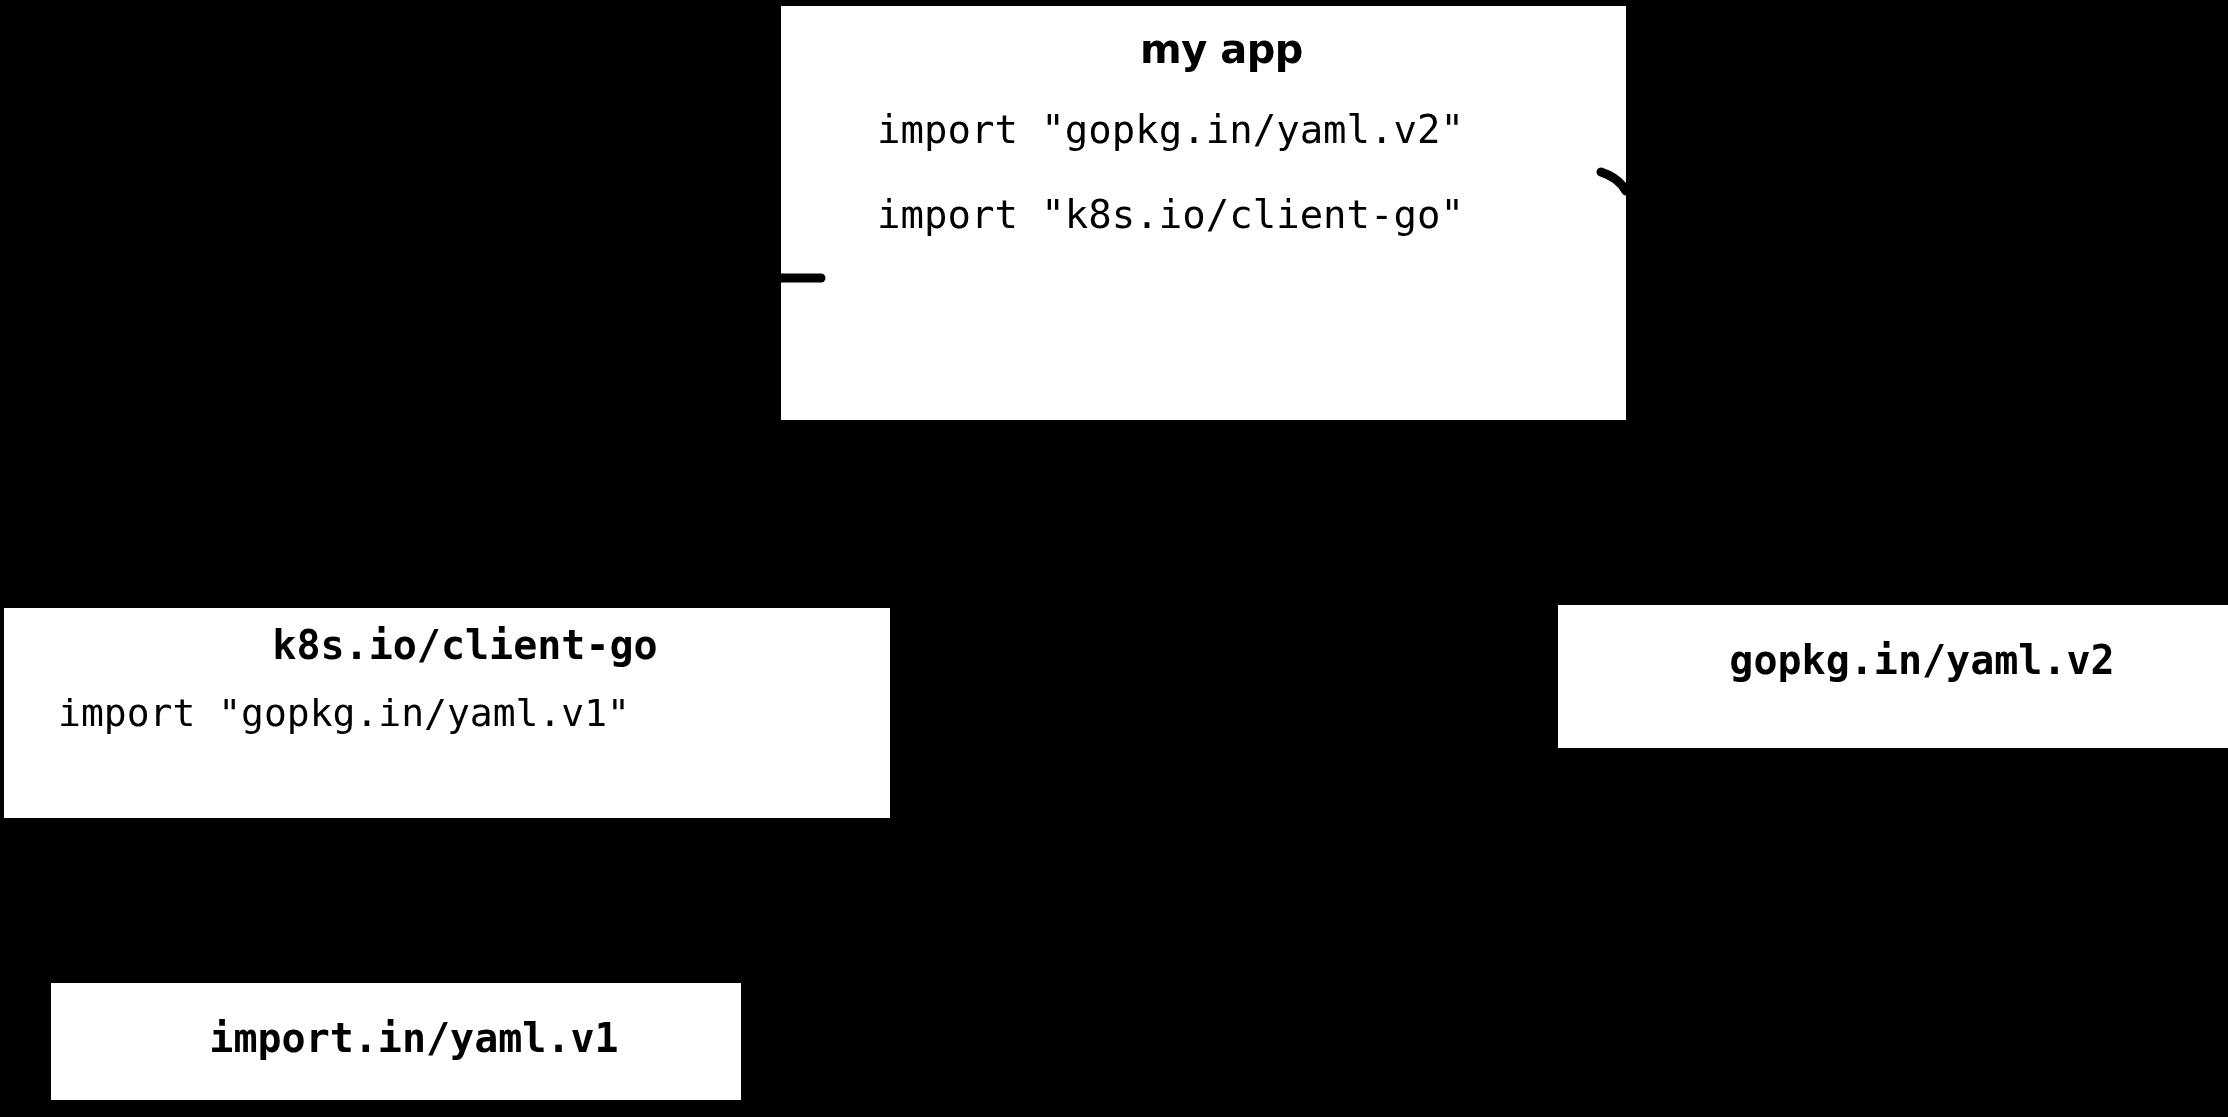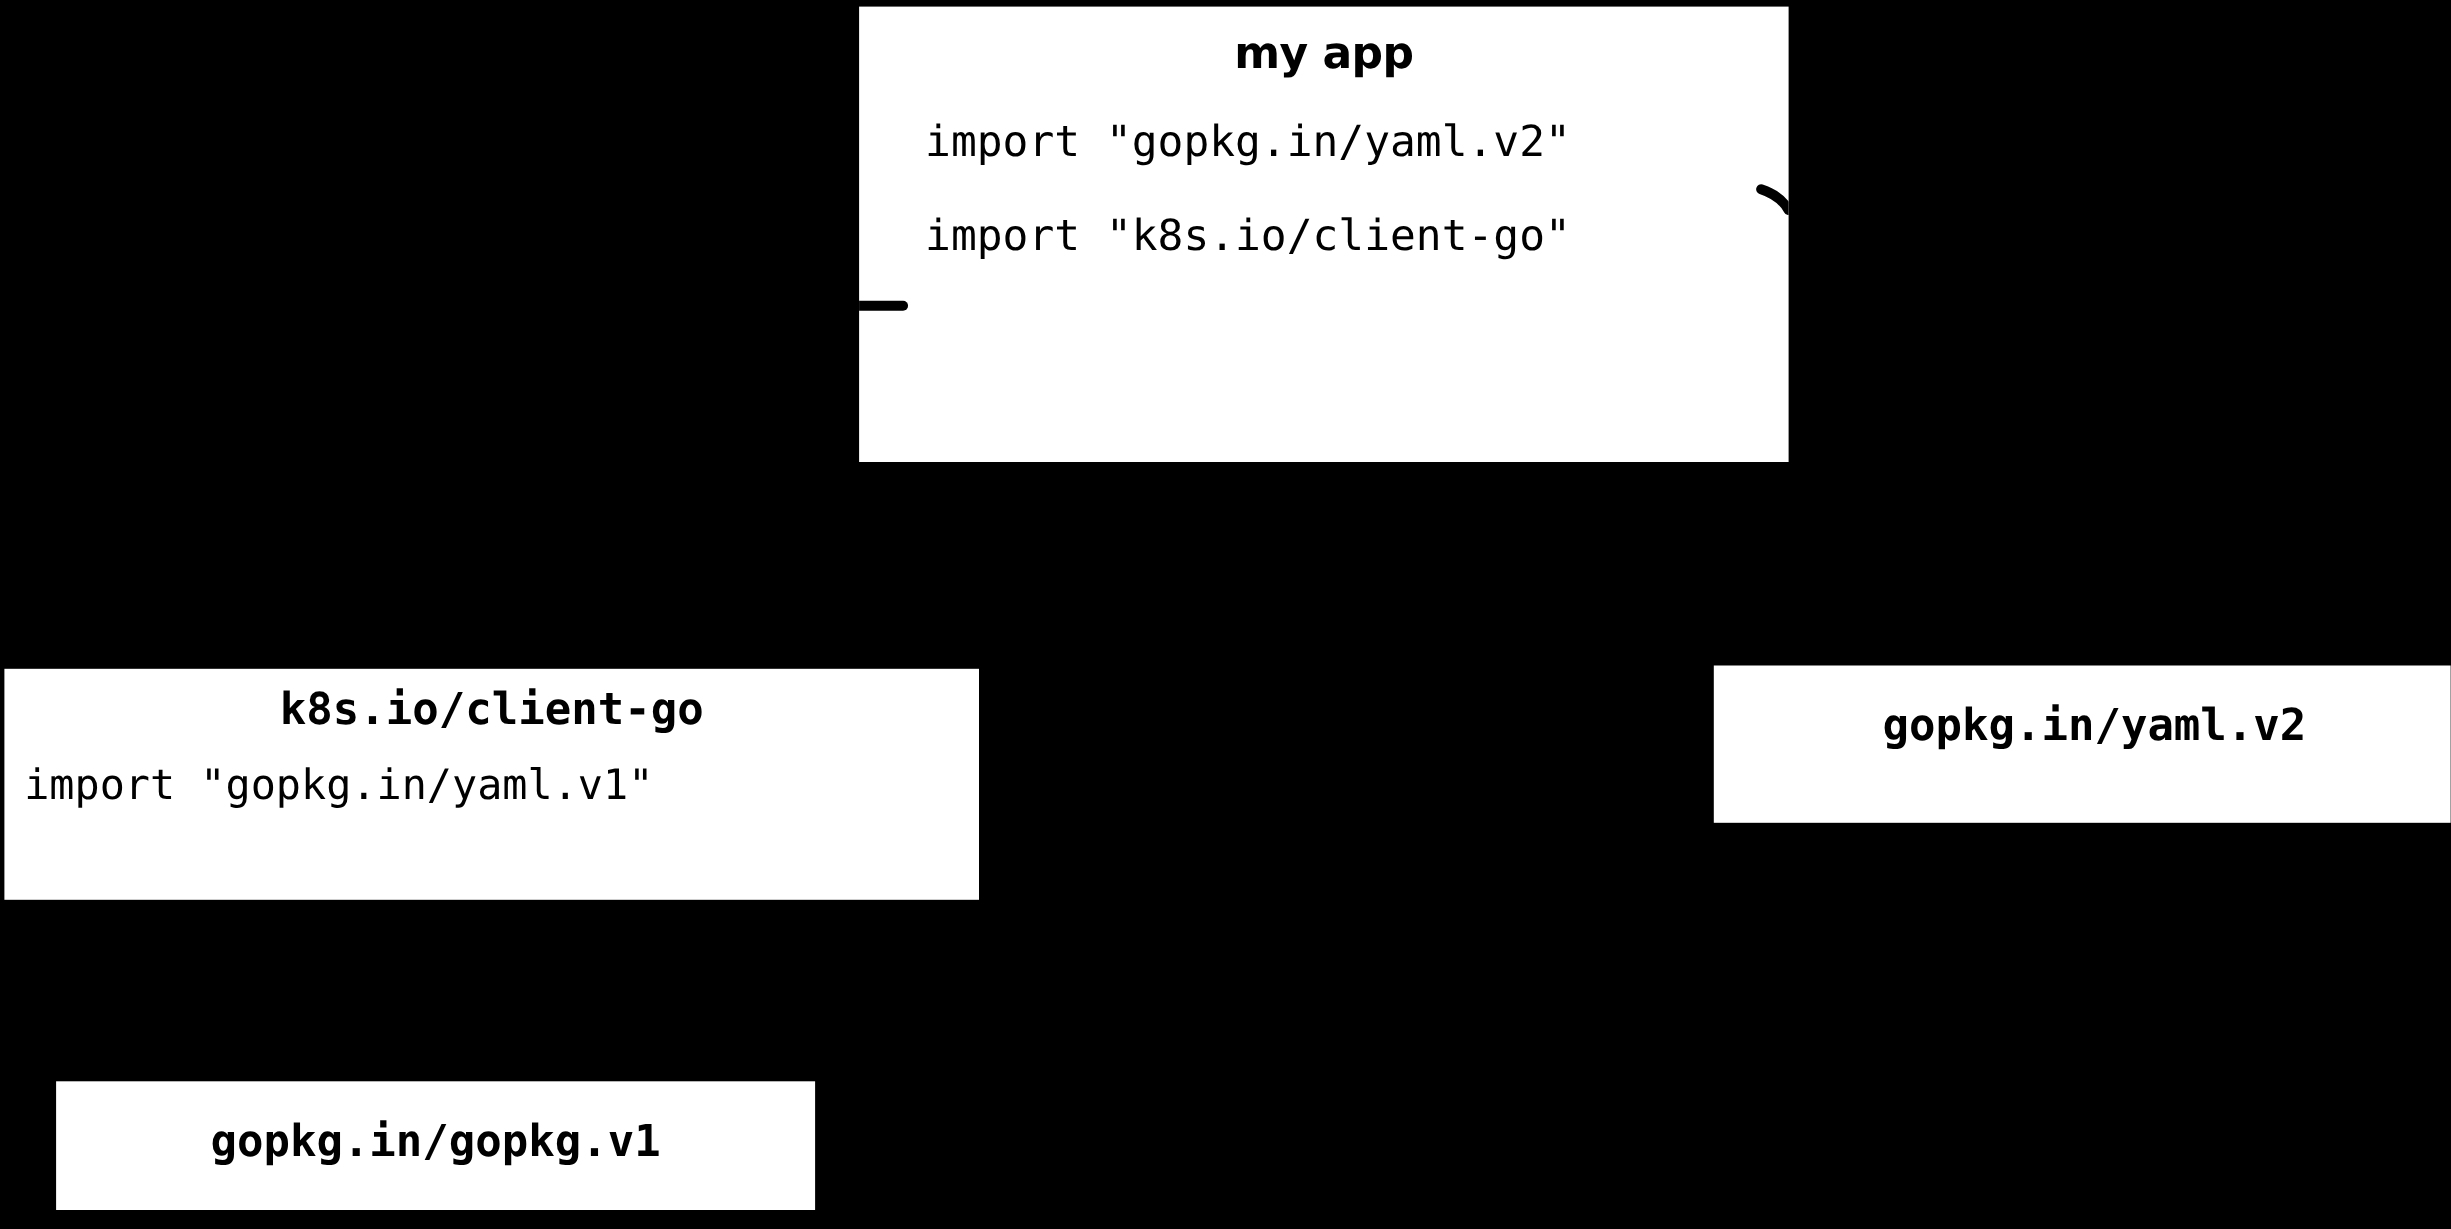--- a/index.html
+++ b/index.html
@@ -16,20 +16,21 @@
     font-family: "DejaVu Sans Mono", monospace;
   }
 
   
   .node {
     position: absolute;
     background: #ffffff;
     color: #000000;
     box-sizing: border-box;
     overflow: visible;
+    padding-left: 36px;
   }
 
   .node-title {
     text-align: center;
     font-family: "DejaVu Sans Mono", monospace;
     font-weight: bold;
     color: #000000;
     white-space: nowrap;
   }
 
@@ -145,16 +146,16 @@
     <div class="imports">
       <div class="node-line">import "gopkg.in/yaml.v1"</div>
     </div>
   </div>
 
   <div class="node" id="node-yamlv2">
     <div class="node-title">gopkg.in/yaml.v2</div>
   </div>
 
   <div class="node" id="node-yamlv1">
-    <div class="node-title">gopkg.in/gopkg.v1</div>
+    <div class="node-title">import.in/yaml.v1</div>
   </div>
 
 </div>
 
 </body></html>

